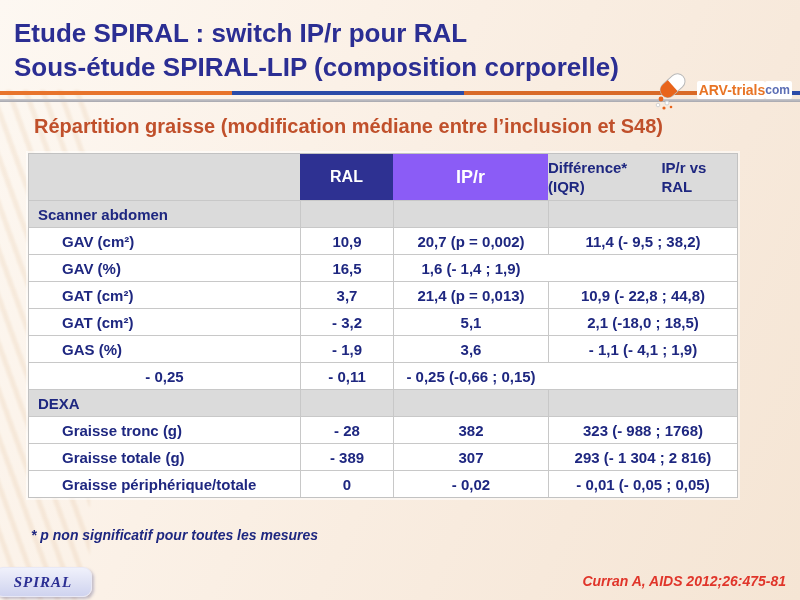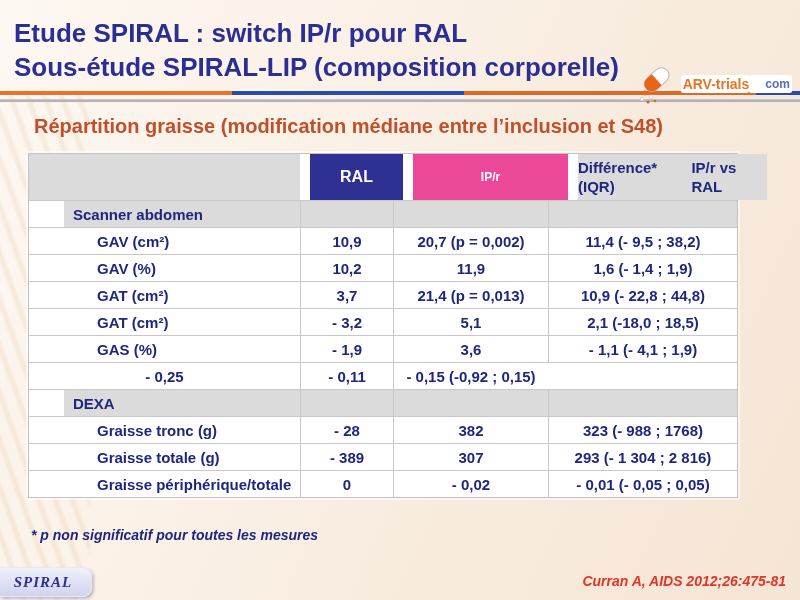--- a/index.html
+++ b/index.html
@@ -18,42 +18,42 @@
     filter:blur(1px); pointer-events:none;
   }
 
   
   .title { position:absolute; left:14px; top:16px; color:#2B2E93; font-size:26px; font-weight:bold; line-height:34px; white-space:nowrap; }
   .rule1 { position:absolute; left:0; top:91px; width:800px; height:4px;
            background:linear-gradient(90deg,#E8742C 0 29%,#2B4BA8 29% 58%,#D96A28 58% 94.5%,#2B4BA8 94.5% 100%); }
   .rule2 { position:absolute; left:0; top:99px; width:800px; height:3px;
            background:linear-gradient(180deg,#C9C9CE, #A7A7AE); }
 
-  .logo { position:absolute; right:8px; top:62px; height:44px; display:flex; align-items:center; z-index:5; }
+  .logo { position:absolute; right:8px; top:68px; height:44px; display:flex; align-items:center; z-index:5; }
   .logo .pill { width:44px; height:44px; margin-right:2px; }
   .logo .brand { font-size:14px; font-weight:bold; color:#E87425; letter-spacing:0; background:#FFFFFF; padding:1px 0 1px 2px; border-radius:2px;}
-  .logo .suffix { font-size:12px; font-weight:bold; color:#5B6EB5; background:#FFFFFF; padding:2px 2px 2px 16px; border-radius:2px;}
+  .logo .suffix { font-size:12px; font-weight:bold; color:#5B6EB5; background:#FFFFFF; padding:2px 2px 2px 0; border-radius:2px;}
 
   
   .subtitle { position:absolute; left:34px; top:115px; font-size:20px; font-weight:bold; color:#C0502B; white-space:nowrap; }
 
   
   .tbl { position:absolute; left:28px; top:153px; width:710px; background:#FFFFFF;
          border:1px solid #C2C2C2; box-shadow:0 0 0 2px rgba(255,255,255,.55); color:#1E2780; }
   .row { display:grid; grid-template-columns:271px 93px 155px 189px; }
   .row + .row { border-top:1px solid #C8C8C8; }
-  .hrow { height:46px;gap:10px; }
+  .hrow { height:46px; }
   .drow { height:27px; }
   .cell { display:flex; align-items:center; justify-content:center; font-size:15px; font-weight:bold; overflow:hidden; }
   .cell + .cell { border-left:1px solid #C8C8C8; }
-  .lab { justify-content:flex-start; padding-left:33px;margin-left:35px; }
+  .lab { justify-content:flex-start; padding-left:33px; }
   .hrow .cell { border-left:none; }
   .hcell-empty, .hcell-diff { background:#DBDBDB; }
   .hcell-ral { background:#2E3192; color:#FFFFFF; font-size:16px; }
-  .hcell-ipr { background:#ec4899; color:#FFFFFF; font-size:12px; }
+  .hcell-ipr { background:#8b5cf6; color:#FFFFFF; font-size:18px; }
   .hcell-diff { flex-direction:row; line-height:19px; font-size:15px; }
   .srow .cell { background:#DBDBDB; }
   .srow .lab { padding-left:9px; }
 
   
   .footnote { position:absolute; left:31px; top:527px; font-size:14px; font-style:italic; font-weight:600; color:#1E2780; }
   .badge { position:absolute; left:-6px; top:567px; width:98px; height:30px;
            background:linear-gradient(180deg,#F0F1FB,#CFD3EF);
            border:1px solid #E8E8F5; border-radius:9px;
            box-shadow:2px 2px 3px rgba(90,90,140,.35);
@@ -119,22 +119,21 @@
 
     <div class="row drow">
       <div class="cell lab">GAV (cm²)</div>
       <div class="cell">10,9</div>
       <div class="cell">20,7 (p = 0,002)</div>
       <div class="cell">11,4 (- 9,5 ; 38,2)</div>
     </div>
 
     <div class="row drow">
       <div class="cell lab">GAV (%)</div>
-      <div class="cell">10,2</div>
-      <div class="cell">11,9</div>
+      <div class="cell">16,5</div>
       <div class="cell">1,6 (- 1,4 ; 1,9)</div>
     </div>
 
     <div class="row drow">
       <div class="cell lab">GAT (cm²)</div>
       <div class="cell">3,7</div>
       <div class="cell">21,4 (p = 0,013)</div>
       <div class="cell">10,9 (- 22,8 ; 44,8)</div>
     </div>
 
@@ -148,21 +147,21 @@
     <div class="row drow">
       <div class="cell lab">GAS (%)</div>
       <div class="cell">- 1,9</div>
       <div class="cell">3,6</div>
       <div class="cell">- 1,1 (- 4,1 ; 1,9)</div>
     </div>
 
     <div class="row drow">
       <div class="cell">- 0,25</div>
       <div class="cell">- 0,11</div>
-      <div class="cell">- 0,15 (-0,92 ; 0,15)</div>
+      <div class="cell">- 0,25 (-0,66 ; 0,15)</div>
     </div>
 
     <div class="row drow srow">
       <div class="cell lab">DEXA</div>
       <div class="cell"></div>
       <div class="cell"></div>
       <div class="cell"></div>
     </div>
 
 

